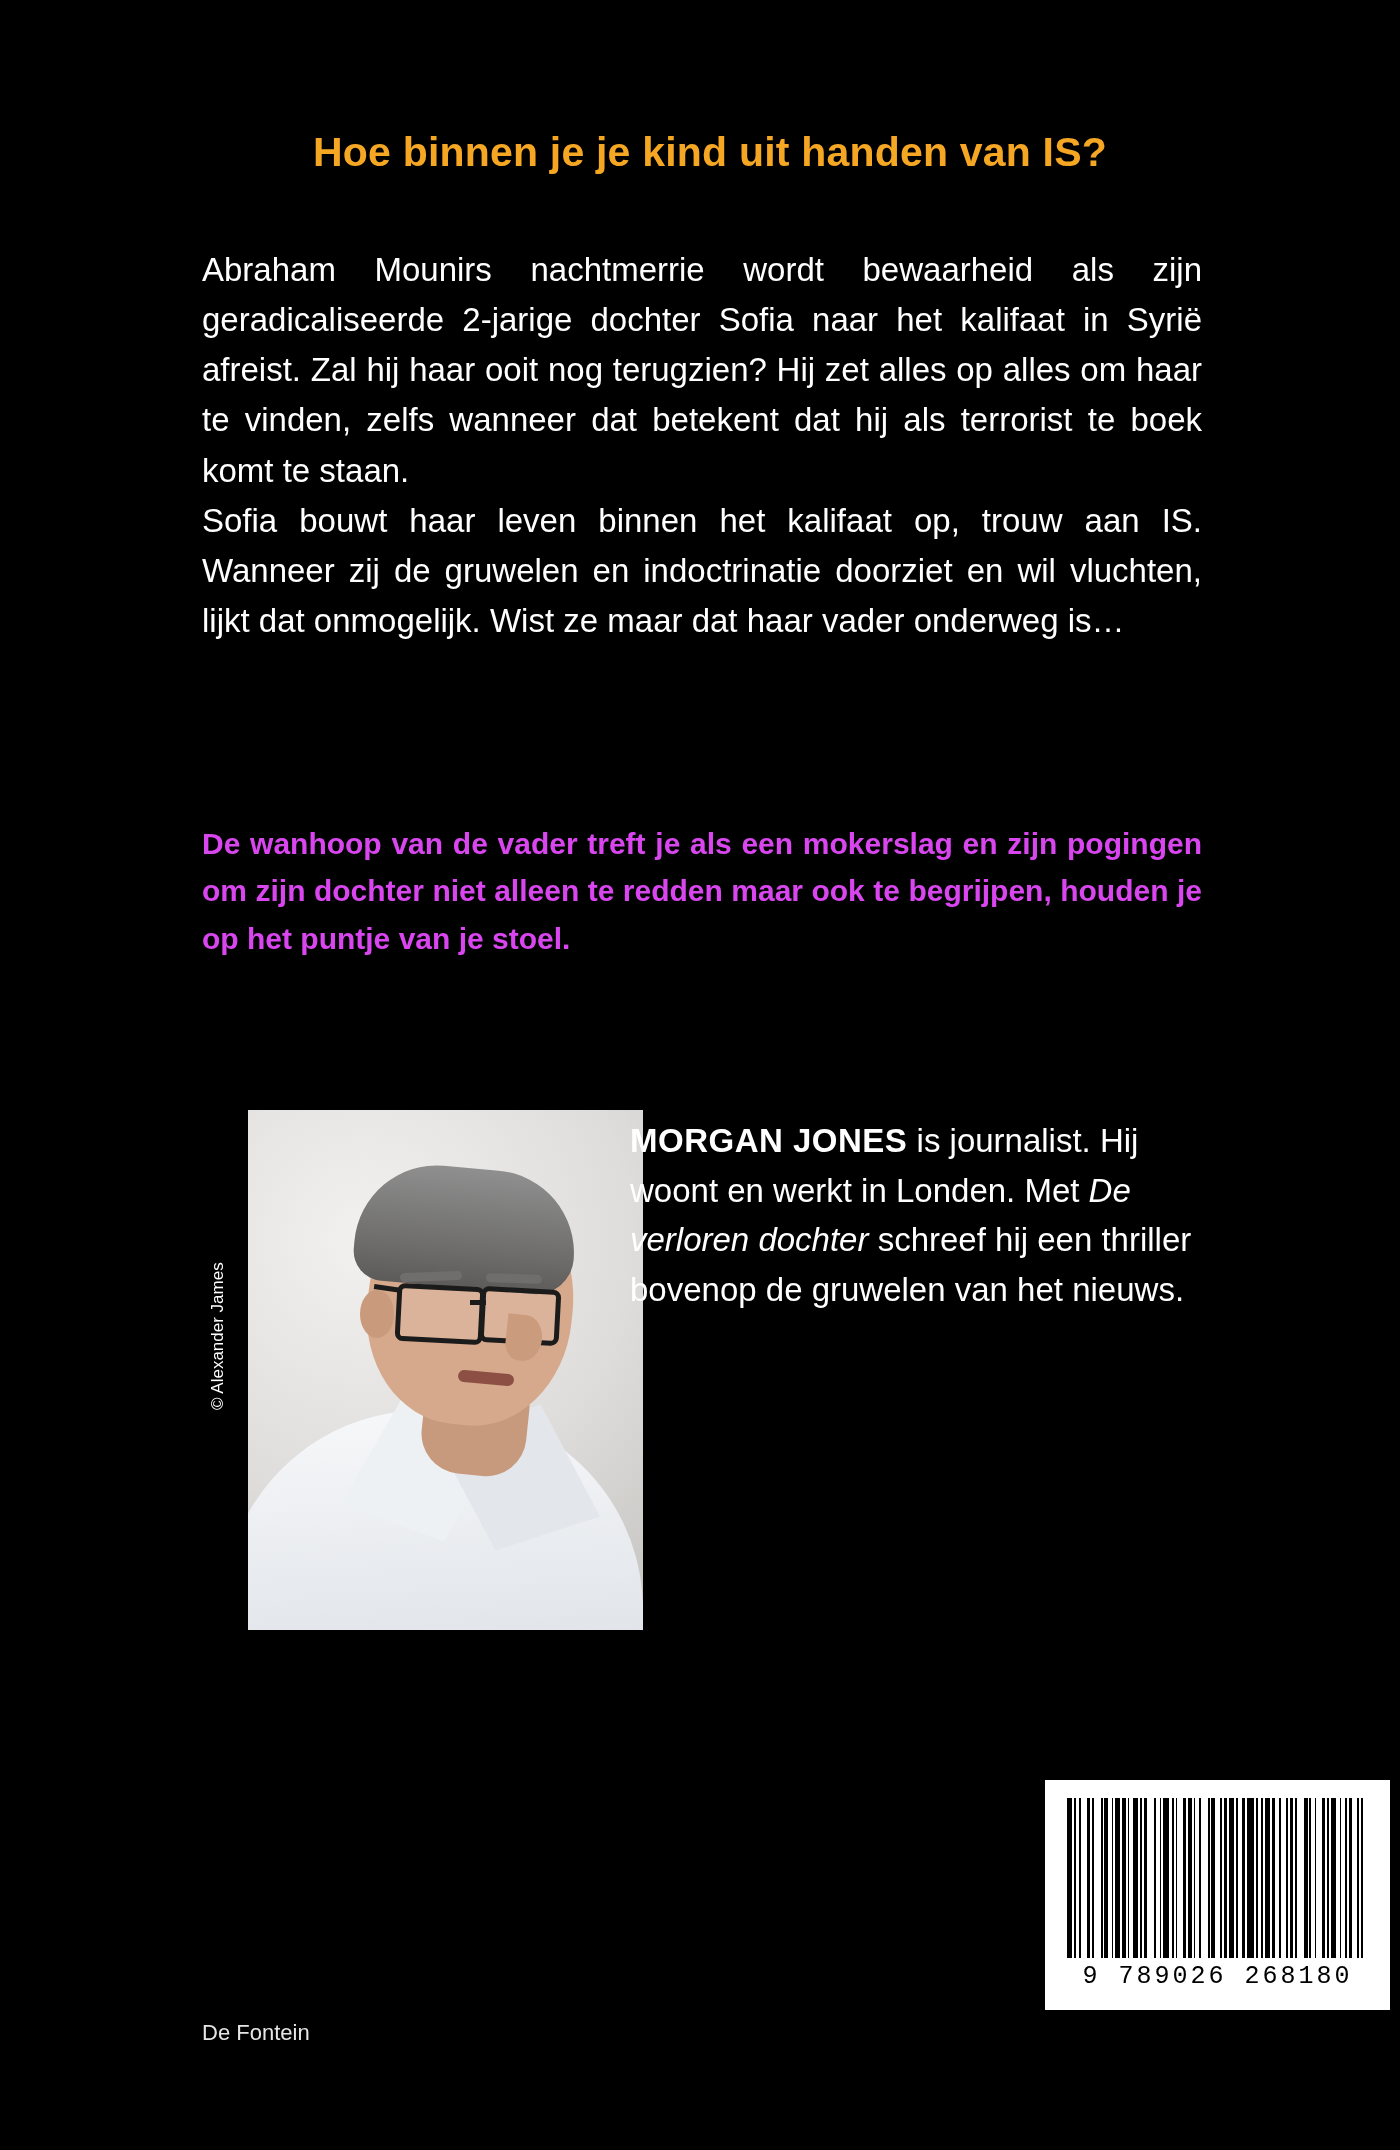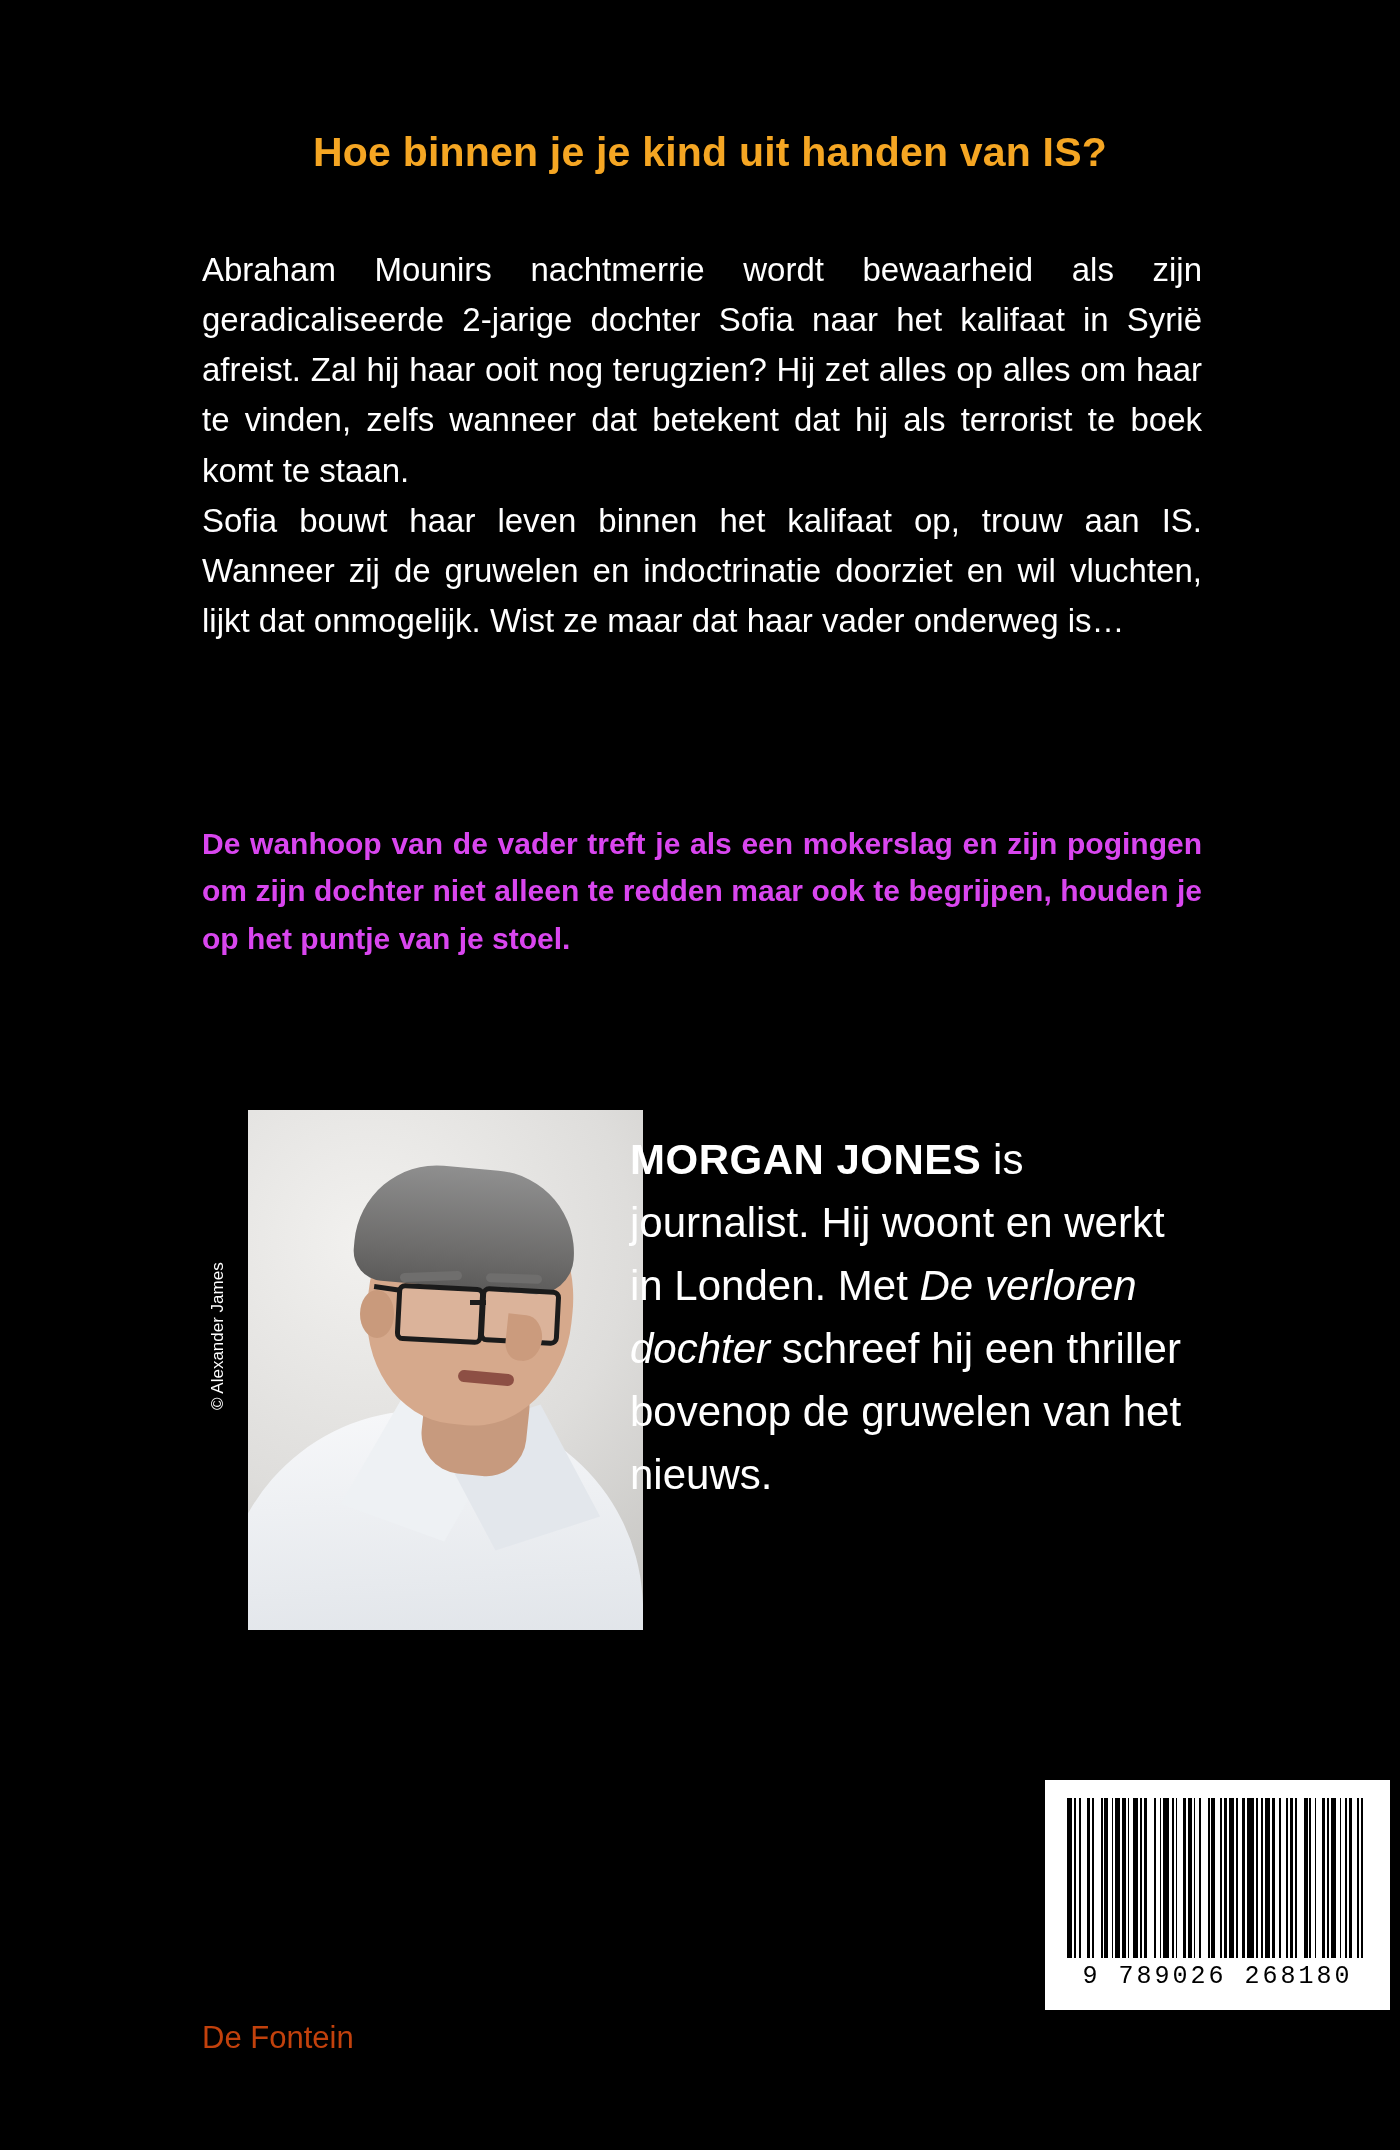--- a/index.html
+++ b/index.html
@@ -243,40 +243,40 @@
     width: 220px;
     color: #ffffff;
     font-size: 17px;
     transform: rotate(-90deg);
     transform-origin: left top;
     white-space: nowrap;
   }
   .author-text {
     position: absolute;
     left: 430px;
-    top: 28px;
+    top: 16px;
     width: 575px;
     color: #ffffff;
-    font-size: 42px;
+    font-size: 33px;
     line-height: 1.5;
     font-weight: 300;
   }
   .author-text .name {
     font-weight: bold;
     letter-spacing: 0.5px;
   }
   .author-text .italic {
     font-style: italic;
   }
   .publisher {
     position: absolute;
     left: 2px;
     top: 2020px;
-    color: #c2410c;
-    font-size: 31px;
+    color: #e5e5e5;
+    font-size: 22px;
     font-weight: 300;
   }
   .barcode {
     position: absolute;
     left: 845px;
     top: 1780px;
     width: 345px;
     height: 230px;
     background: #ffffff;
     padding: 0;

